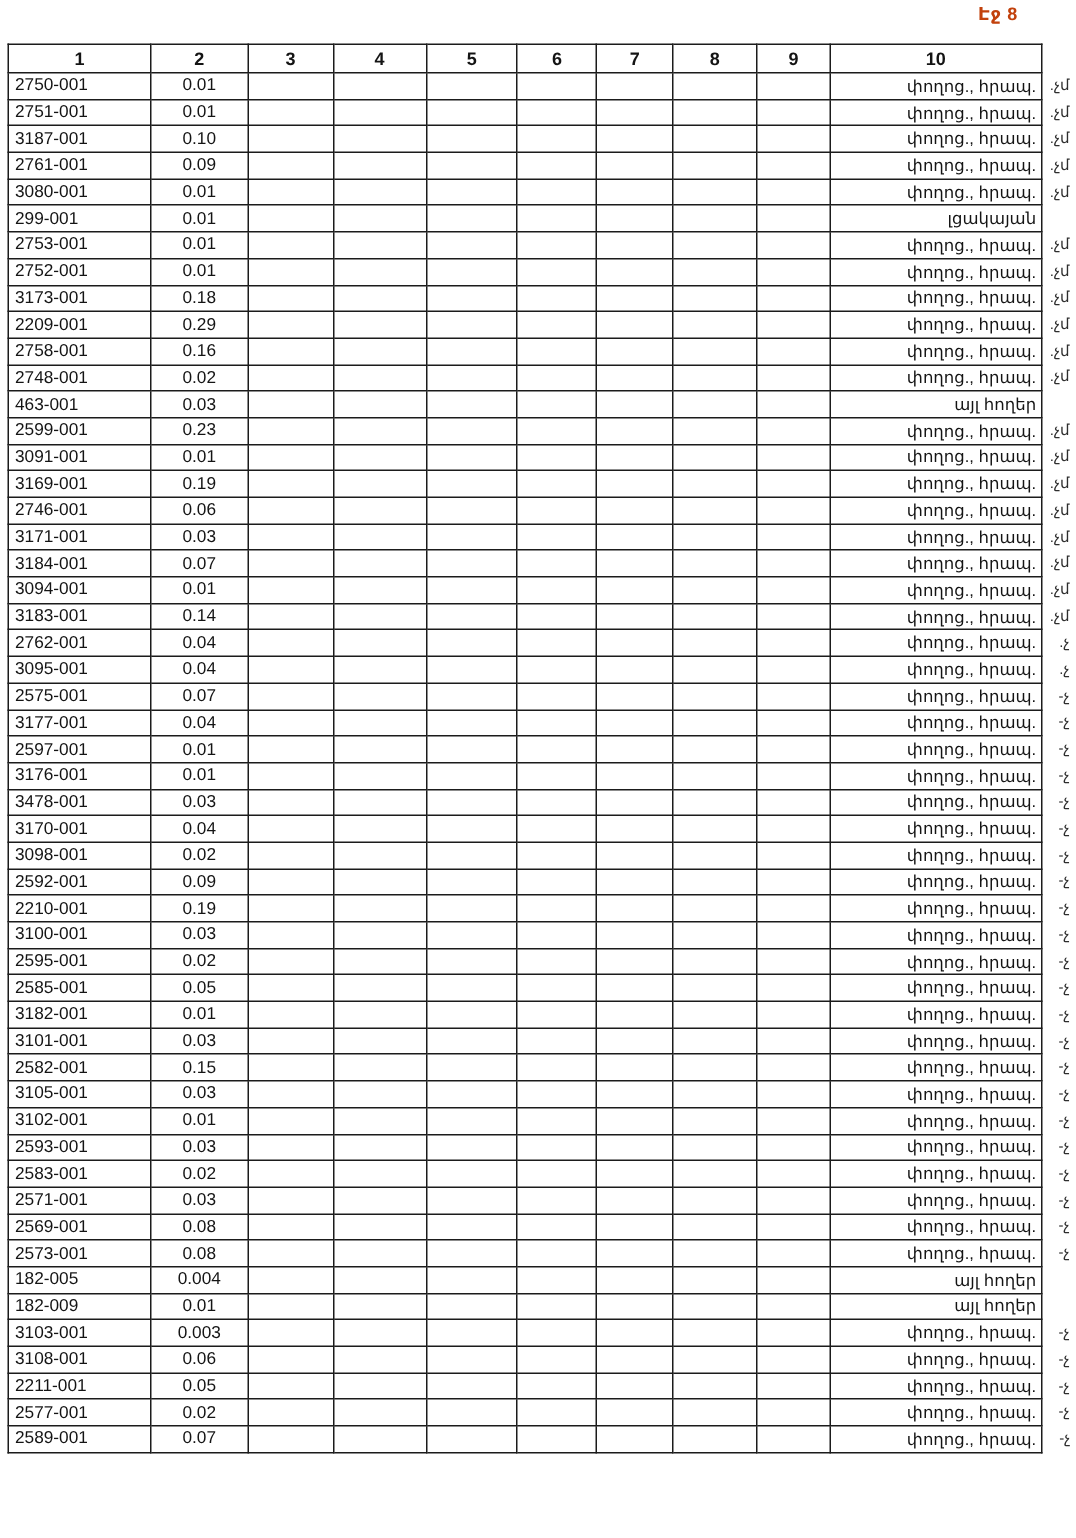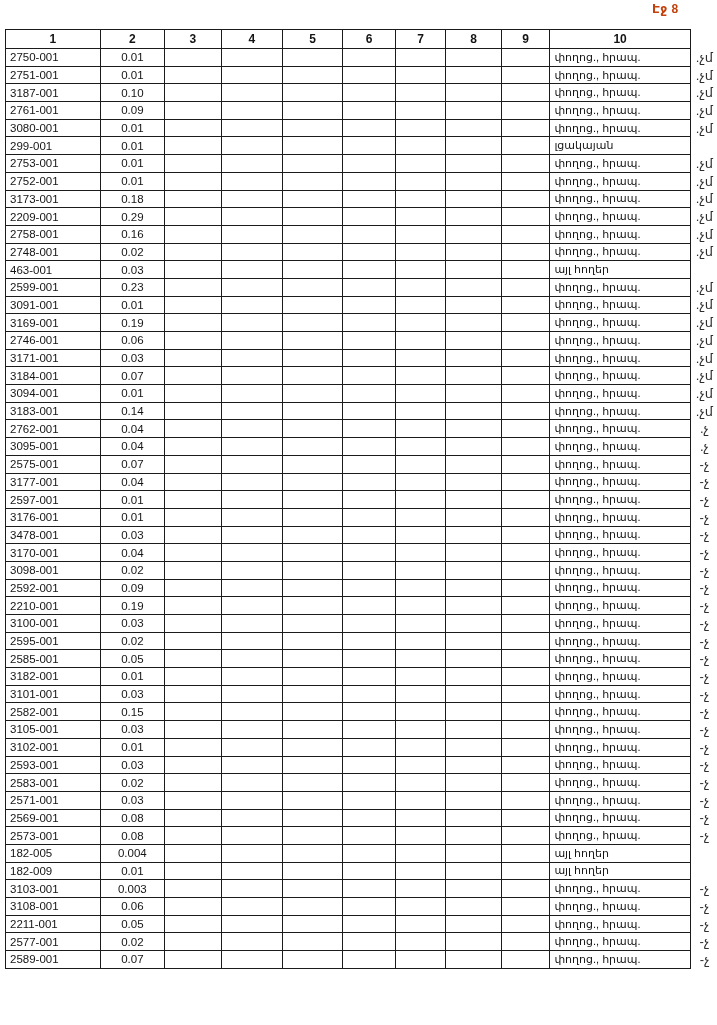--- a/index.html
+++ b/index.html
@@ -23,24 +23,24 @@
     height:18px; padding:0 2px; color:#141414;
   }
   .scan-table td {
     border:1.6px solid #1b1b1b;
     height:16.7px; padding:0 3px;
     font-size:11.5px; white-space:nowrap; overflow:hidden;
     color:#141414;
   }
   .scan-table td.code-cell  { text-align:left;  padding-left:4px; }
   .scan-table td.value-cell { text-align:center;margin-left:47px; }
-  .scan-table td.use-cell   { text-align:left; font-size:11px; padding-left:4px; }
+  .scan-table td.use-cell   { text-align:right; font-size:11px; padding-left:4px; }
   .scan-table td.margin-cell, .scan-table th.margin-cell {
     border:none; background:transparent;
-    font-size:13px; color:#2e2e2e; text-align:center; padding-left:5px;
+    font-size:10px; color:#2e2e2e; text-align:right; padding-left:5px;
     font-weight:normal;
   }
 </style>
 </head>
 <body>
 
 <div class="page-label">Էջ 8</div>
 
 <table class="scan-table">
   <colgroup>

